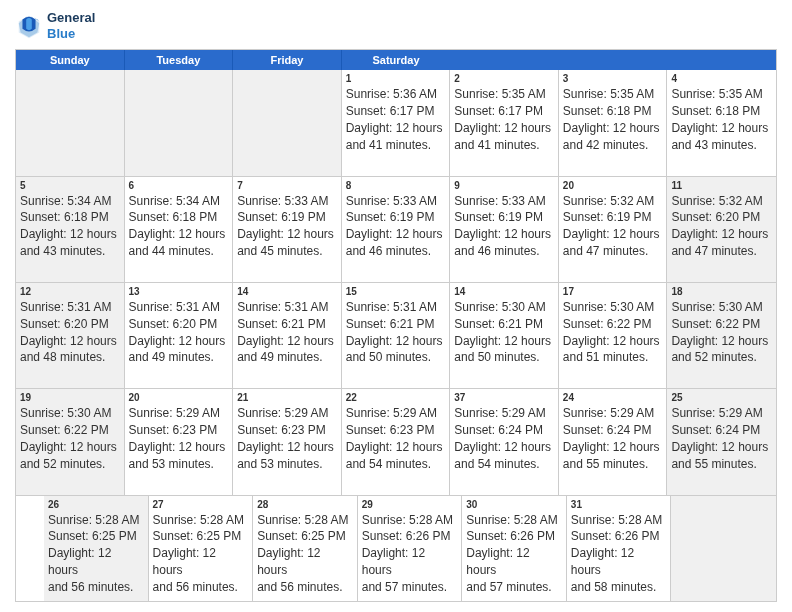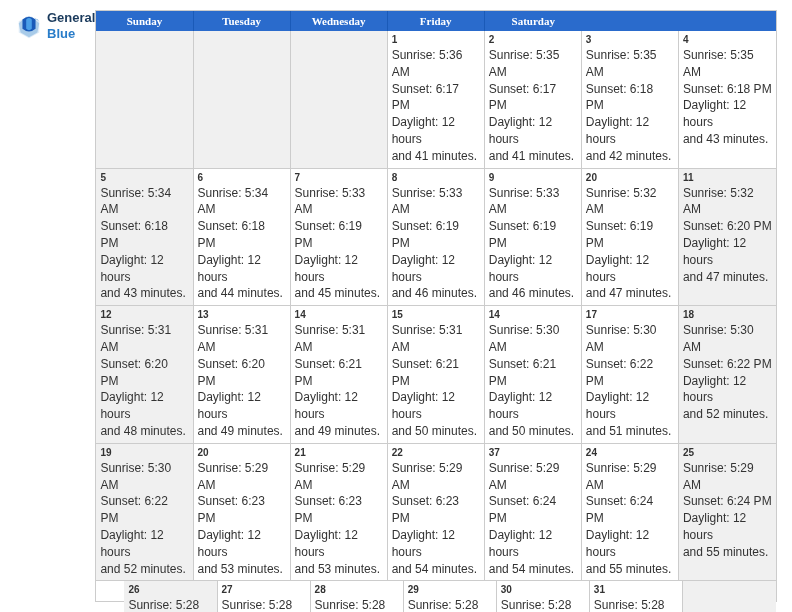--- a/index.html
+++ b/index.html
@@ -8,21 +8,21 @@
       background: #fff;
       width: 792px;
       height: 612px;
       overflow: hidden;
     }
     .page {
       width: 792px;
       height: 612px;
       padding: 10px 15px;
       display: flex;
-      flex-direction: row;
+      flex-direction: column;
     }
     .header {
       display: flex;
       justify-content: space-between;
       align-items: flex-start;
       margin-bottom: 8px;
     }
     .logo {
       display: flex;
       align-items: center;
@@ -62,21 +62,20 @@
       grid-template-columns: repeat(7, 1fr);
       background-color: #2a6bcc;
     }
     .cal-header-cell {
       color: #fff;
       font-size: 11px;
       font-weight: bold;
       text-align: center;
       padding: 4px 2px;
       border-right: 1px solid #1a5ab8;
-      font-family: Liberation Serif, serif;
     }
     .cal-header-cell:last-child { border-right: none; }
     .cal-body {
       display: flex;
       flex-direction: column;
       flex: 1;
     }
     .cal-row {
       display: grid;
       grid-template-columns: repeat(7, 1fr);
@@ -128,21 +127,20 @@
     <div class="title-block">
       <div class="main-title"></div>
       <div class="subtitle"></div>
     </div>
   </div>
 
   <div class="calendar">
     <div class="cal-header-row">
     <div class="cal-header-cell">Sunday</div>
         <div class="cal-header-cell">Tuesday</div>
-        <div class="cal-header-cell">Wednesday</div>
         <div class="cal-header-cell">Friday</div>
         <div class="cal-header-cell">Saturday</div>
       </div>
     <div class="cal-body">
     <div class="cal-row">
           <div class="cal-cell shaded empty-cell"></div>
           <div class="cal-cell shaded empty-cell"></div>
           <div class="cal-cell shaded empty-cell"></div>
           <div class="cal-cell">
             <div class="day-num">1</div>

